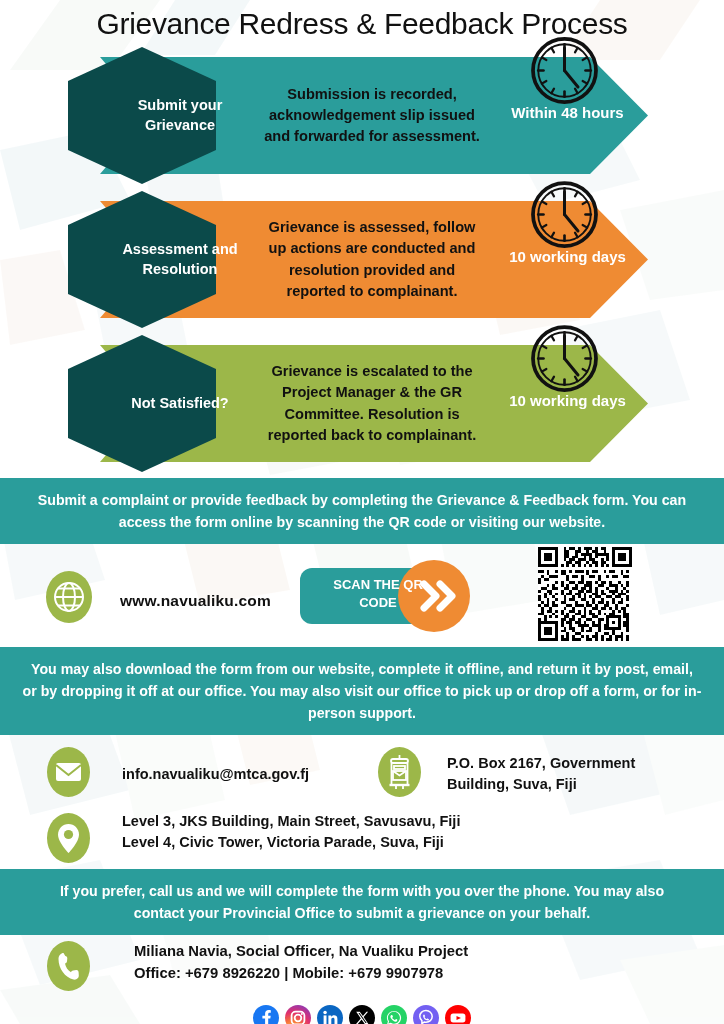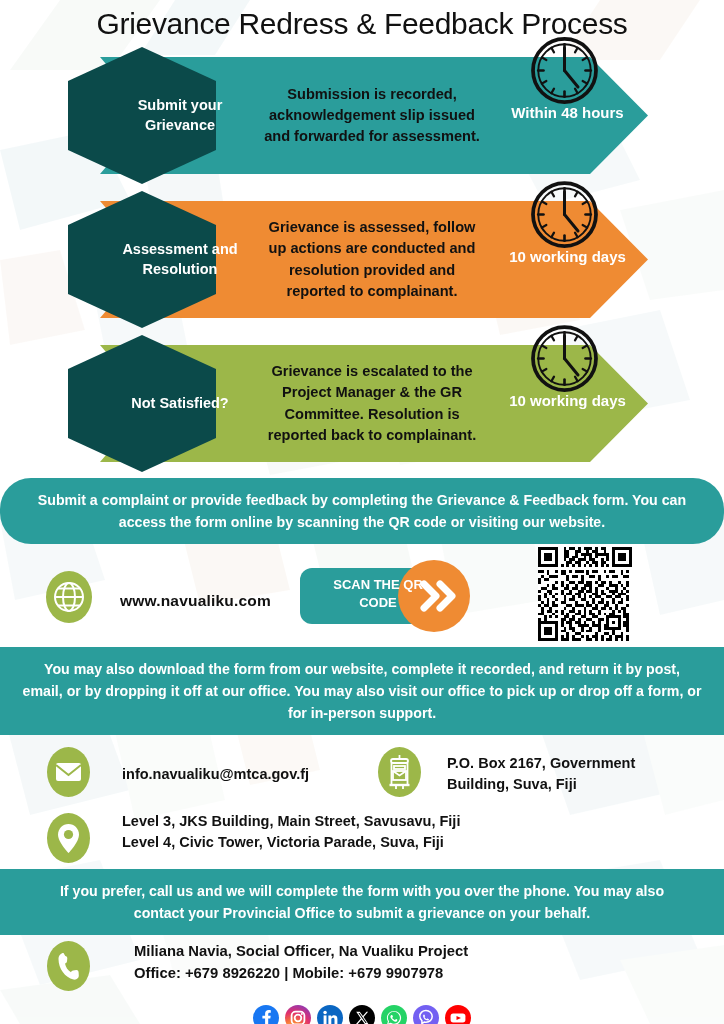--- a/index.html
+++ b/index.html
@@ -60,21 +60,21 @@
   
   .banner {
     background:#2a9d9b;
     color:#ffffff;
     text-align:center;
     font-size:14.2px;
     font-weight:bold;
     line-height:1.55;
     padding:10px 24px;
   }
-  .banner.b1 { margin-top:6px; padding:11px 30px;border-radius:31px; }
+  .banner.b1 { margin-top:6px; padding:11px 30px; }
   .banner.b2 { padding:11px 22px; }
   .banner.b3 { padding:11px 40px; font-weight:600; }
 
   
   .qr-strip { position:relative; height:103px; }
   .globe-icon { position:absolute; left:46px; top:27px; }
   .site-url {
     position:absolute; left:120px; top:48px;
     font-size:15.5px; font-weight:bold; color:#111;
     letter-spacing:.2px;
@@ -563,21 +563,21 @@
           <rect x="13" y="32" width="2" height="1"></rect>
         <rect x="18" y="32" width="1" height="1"></rect>
           <rect x="20" y="32" width="1" height="1"></rect>
         <rect x="24" y="32" width="2" height="1"></rect>
           <rect x="27" y="32" width="1" height="1"></rect>
         <rect x="29" y="32" width="1" height="1"></rect>
       </g>
     </svg>
   </div>
 
-  <div class="banner b2">You may also download the form from our website, complete it recorded, and return it by post, email, or by dropping it off at our office. You may also visit our office to pick up or drop off a form, or for in-person support.</div>
+  <div class="banner b2">You may also download the form from our website, complete it offline, and return it by post, email, or by dropping it off at our office. You may also visit our office to pick up or drop off a form, or for in-person support.</div>
 
   <div class="contacts">
 
     <span class="c-icon email-icon">
       <svg width="43" height="50" viewBox="0 0 43 50">
         <ellipse cx="21.5" cy="25" rx="21.5" ry="25" fill="#9cb749"></ellipse>
         <rect x="9" y="16" width="25" height="18" rx="2" fill="#ffffff"></rect>
         <path d="M9,18 L21.5,28 L34,18" fill="none" stroke="#9cb749" stroke-width="2"></path>
       </svg>
     </span>

